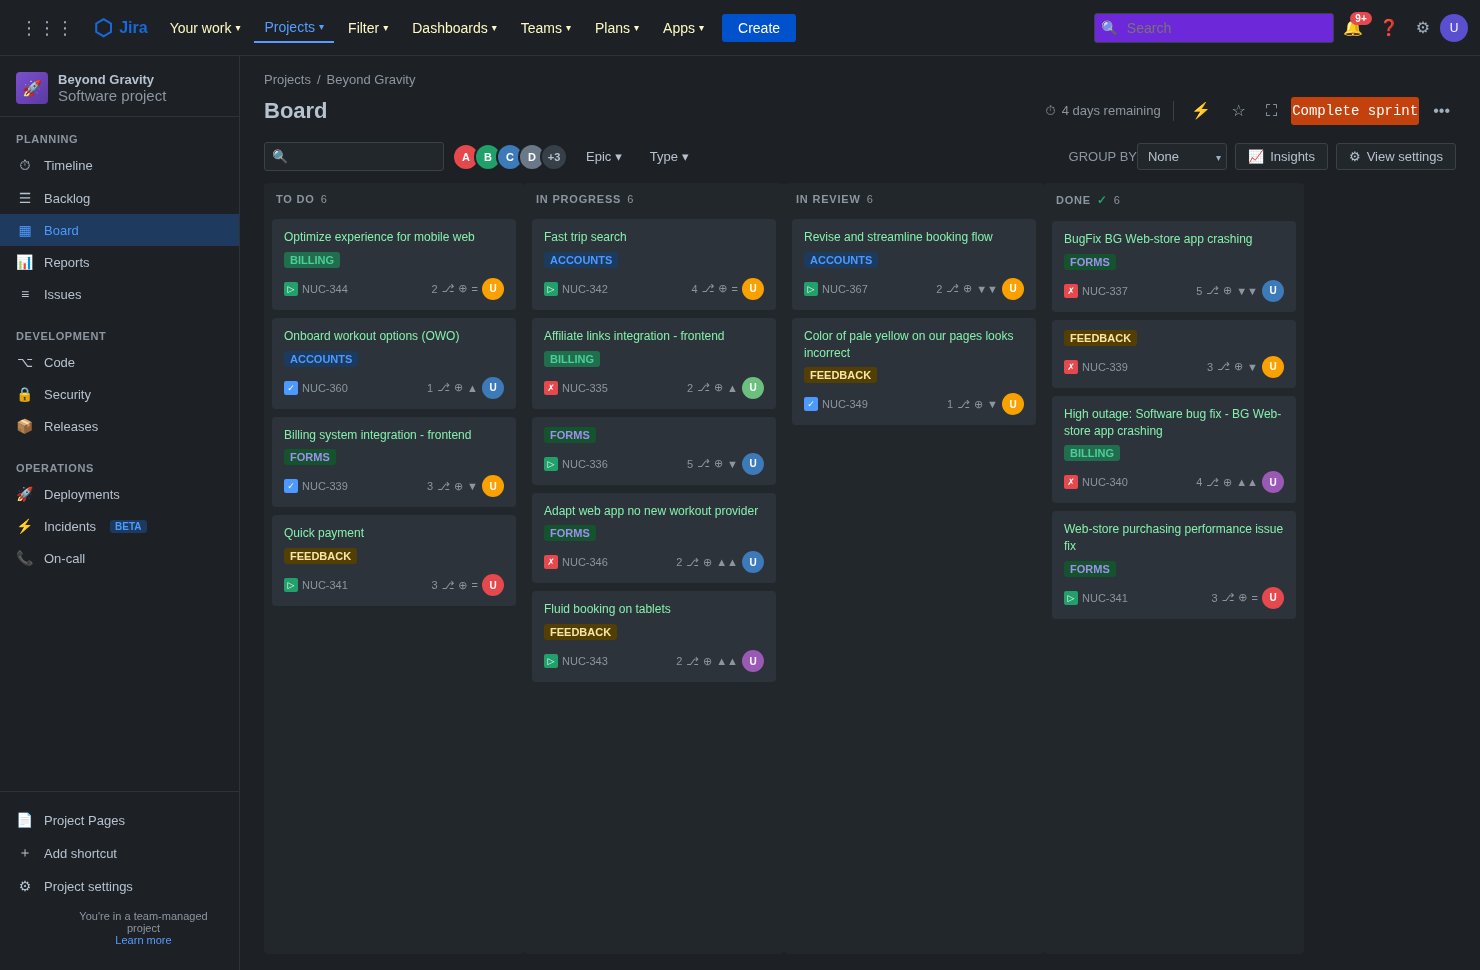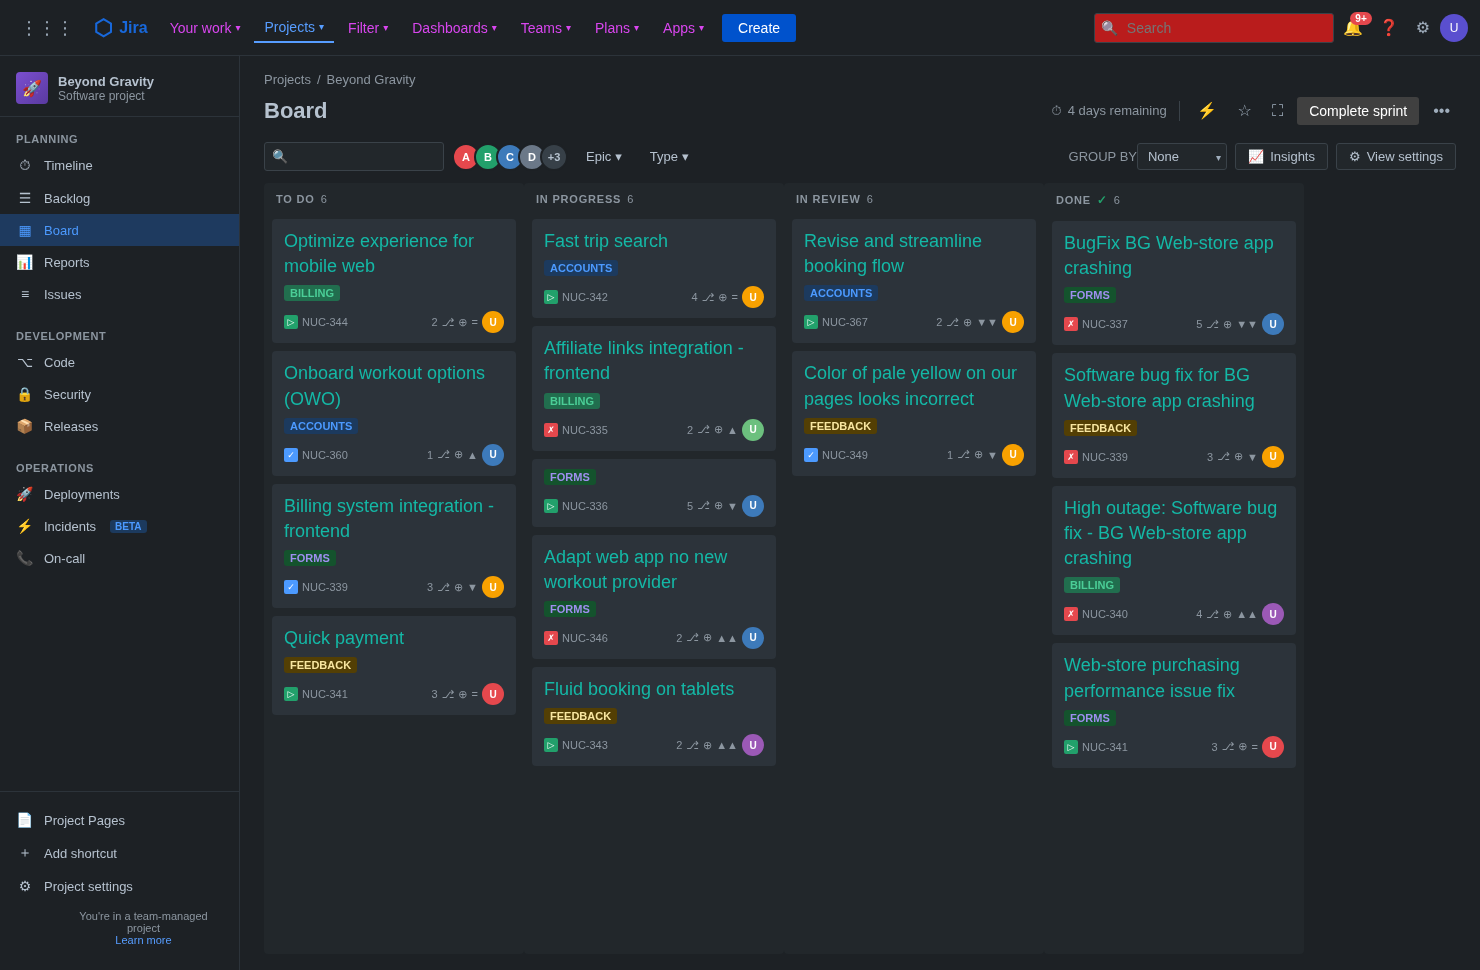--- a/index.html
+++ b/index.html
@@ -3,41 +3,41 @@
   <meta charset="utf-8">
   <style>
     * { box-sizing: border-box; margin: 0; padding: 0; }
     body { font-family: -apple-system, BlinkMacSystemFont, 'Segoe UI', sans-serif; background: #1d2125; color: #b6c2cf; font-size: 13px; display: flex; flex-direction: column; height: 970px; overflow: hidden; }
 
     
     .top-nav { background: #1d2125; border-bottom: 1px solid #2c333a; height: 56px; display: flex; align-items: center; padding: 0 12px; gap: 4px; flex-shrink: 0; z-index: 100; }
     .nav-apps-grid { color: #9fadbc; cursor: pointer; padding: 8px; font-size: 18px; display: flex; align-items: center; }
     .nav-logo { display: flex; align-items: center; gap: 6px; color: #1868db; font-weight: 700; font-size: 16px; padding: 0 8px; }
     .nav-logo-icon { font-size: 22px; }
-    .nav-item { color: #d946ef; padding: 6px 10px; border-radius: 3px; cursor: pointer; font-size: 14px; display: flex; align-items: center; gap: 4px; white-space: nowrap; }
+    .nav-item { color: #fef9c3; padding: 6px 10px; border-radius: 3px; cursor: pointer; font-size: 14px; display: flex; align-items: center; gap: 4px; white-space: nowrap; }
     .nav-item.active { color: #579dff; border-bottom: 2px solid #579dff; border-radius: 0; }
     .nav-chevron { font-size: 10px; }
     .nav-create { background: #0052cc; color: #fff; border: none; padding: 6px 16px; border-radius: 3px; cursor: pointer; font-size: 14px; font-weight: 500; margin-left: 4px; }
     .nav-spacer { flex: 1; }
     .nav-search-wrap { position: relative; display: flex; align-items: center; }
     .nav-search-icon { position: absolute; left: 8px; color: #9fadbc; font-size: 14px; }
-    .nav-search-input { background: #b91c1c; border: 1px solid #3a4249; border-radius: 3px; color: #b6c2cf; padding: 6px 12px 6px 32px; font-size: 14px; width: 240px; outline: none; }
+    .nav-search-input { background: #6d28d9; border: 1px solid #3a4249; border-radius: 3px; color: #b6c2cf; padding: 6px 12px 6px 32px; font-size: 14px; width: 240px; outline: none; }
     .nav-icon-btn { color: #9fadbc; padding: 6px; cursor: pointer; font-size: 16px; position: relative; display: flex; align-items: center; }
     .nav-badge { background: #e5484d; color: #fff; border-radius: 10px; font-size: 10px; padding: 1px 5px; position: absolute; top: 0; right: -2px; font-weight: 700; }
     .nav-avatar { width: 28px; height: 28px; border-radius: 50%; background: #5a4fcf; display: flex; align-items: center; justify-content: center; color: #fff; font-size: 12px; cursor: pointer; }
 
     
     .app-body { display: flex; flex: 1; overflow: hidden; }
 
     
     .sidebar { width: 240px; background: #1d2125; border-right: 1px solid #2c333a; display: flex; flex-direction: column; overflow-y: auto; flex-shrink: 0; padding-bottom: 16px; }
     .sidebar-project { display: flex; align-items: center; gap: 10px; padding: 16px 16px 12px; border-bottom: 1px solid #2c333a; }
     .sidebar-project-icon { width: 32px; height: 32px; border-radius: 4px; background: linear-gradient(135deg, #7b4fcf, #5a3aa0); display: flex; align-items: center; justify-content: center; font-size: 16px; flex-shrink: 0; }
     .sidebar-project-name { font-weight: 600; color: #b6c2cf; font-size: 13px; }
-    .sidebar-project-type { color: #8c96a0; font-size: 12px; }
+    .sidebar-project-type { color: #8c96a0; font-size: 15px; }
     .sidebar-section { padding: 12px 0 4px; }
     .sidebar-section-title { padding: 4px 16px; font-size: 11px; font-weight: 600; color: #8c96a0; text-transform: uppercase; letter-spacing: 0.6px; }
     .sidebar-item { display: flex; align-items: center; gap: 10px; padding: 8px 16px; cursor: pointer; color: #b6c2cf; border-radius: 0; }
     .sidebar-item.active { background: #1e3a5f; color: #4c9aff; }
     .sidebar-item-icon { width: 18px; display: flex; align-items: center; justify-content: center; font-size: 14px; flex-shrink: 0; }
     .sidebar-item-label { font-size: 13px; }
     .sidebar-beta { background: #1c3a5e; color: #4c9aff; border-radius: 3px; font-size: 10px; padding: 1px 5px; font-weight: 600; margin-left: 4px; }
     .sidebar-bottom { margin-top: auto; padding-top: 12px; border-top: 1px solid #2c333a; }
     .sidebar-footer { padding: 8px 16px; color: #8c96a0; font-size: 11px; text-align: center; margin-left: 48px; }
     .sidebar-footer a { color: #579dff; text-decoration: none; }
@@ -48,21 +48,21 @@
     
     .breadcrumb { padding: 16px 24px 4px; display: flex; align-items: center; gap: 6px; color: #8c96a0; font-size: 13px; }
     .breadcrumb a { color: #8c96a0; text-decoration: none; }
     .breadcrumb-sep { color: #8c96a0; }
 
     
     .board-header { padding: 4px 24px 12px; display: flex; align-items: center; justify-content: space-between; }
     .board-title { font-size: 22px; font-weight: 600; color: #b6c2cf; }
     .board-actions { display: flex; align-items: center; gap: 8px; }
     .sprint-info { display: flex; align-items: center; gap: 6px; color: #8c96a0; font-size: 13px; }
-    .complete-sprint-btn { background: #404040; color: #fff; border: none; padding: 6px 12px; border-radius: 3px; cursor: pointer; font-size: 14px; font-weight: 500; }
+    .complete-sprint-btn { background: #c2410c; color: #fff; border: none; padding: 6px 1px; border-radius: 3px; cursor: pointer; font-size: 14px; font-weight: 500; font-family: Liberation Mono, monospace; }
     .icon-btn { background: none; border: none; color: #9fadbc; cursor: pointer; padding: 6px; font-size: 16px; border-radius: 3px; }
     .divider-v { width: 1px; height: 20px; background: #3a4249; margin: 0 4px; }
 
     
     .board-toolbar { padding: 4px 24px 12px; display: flex; align-items: center; gap: 8px; }
     .toolbar-search { background: #22272b; border: 1px solid #3a4249; border-radius: 3px; padding: 6px 10px 6px 32px; color: #b6c2cf; font-size: 13px; width: 180px; outline: none; }
     .toolbar-search-wrap { position: relative; display: flex; align-items: center; }
     .toolbar-search-icon { position: absolute; left: 8px; color: #9fadbc; font-size: 13px; }
     .avatar-stack { display: flex; align-items: center; }
     .avatar-sm { width: 28px; height: 28px; border-radius: 50%; border: 2px solid #1d2125; margin-left: -6px; display: flex; align-items: center; justify-content: center; font-size: 11px; color: #fff; font-weight: 600; cursor: pointer; overflow: hidden; }
@@ -82,21 +82,21 @@
     .board-column { background: #22272b; border-radius: 4px; width: 260px; min-width: 260px; display: flex; flex-direction: column; overflow: hidden; }
     .column-header { padding: 10px 12px; font-size: 11px; font-weight: 700; text-transform: uppercase; letter-spacing: 0.8px; color: #8c96a0; display: flex; align-items: center; gap: 6px; flex-shrink: 0; }
     .column-header .col-count { color: #8c96a0; font-weight: 400; }
     .col-done-check { color: #22a06b; font-size: 12px; }
     .column-cards { flex: 1; overflow-y: auto; padding: 4px 8px 8px; display: flex; flex-direction: column; gap: 8px; }
     .column-cards::-webkit-scrollbar { width: 4px; }
     .column-cards::-webkit-scrollbar-thumb { background: #3a4249; border-radius: 2px; }
 
     
     .card { background: #2c333a; border-radius: 4px; padding: 10px 12px; cursor: pointer; }
-    .card-title { font-size: 18px; color: #14b8a6; margin-bottom: 6px; line-height: 1.4; }
+    .card-title { font-size: 12px; color: #86efac; margin-bottom: 6px; line-height: 1.4; }
     .card-tag { display: inline-block; border-radius: 3px; font-size: 11px; font-weight: 600; padding: 2px 6px; margin-bottom: 6px; }
     .tag-billing { background: #216e4e; color: #4bce97; }
     .tag-accounts { background: #1c3a5e; color: #4c9aff; }
     .tag-forms { background: #14532d; color: #9f8fef; }
     .tag-feedback { background: #533f04; color: #f8e6a0; }
     .card-footer { display: flex; align-items: center; gap: 4px; margin-top: 4px; }
     .card-id { font-size: 11px; color: #8c96a0; display: flex; align-items: center; gap: 4px; }
     .card-icon { width: 14px; height: 14px; border-radius: 2px; display: inline-flex; align-items: center; justify-content: center; font-size: 9px; flex-shrink: 0; }
     .card-icon-story { background: #22a06b; color: #fff; }
     .card-icon-bug { background: #e5484d; color: #fff; }
@@ -519,21 +519,20 @@
         <div class="card-meta">
           <span class="meta-num">5</span>
           <span class="meta-icon">⎇</span>
           <span class="meta-icon">⊕</span>
           <span class="meta-icon">▼▼</span>
           <div class="card-avatar" style="background:#3d7aba;">U</div>
         </div>
       </div>
     </div>
             <div class="card">
-      <div class="card-title">Software bug fix for BG Web-store app crashing</div>
       <span class="card-tag tag-feedback">FEEDBACK</span>
       <div class="card-footer">
         <span class="card-icon card-icon-bug">✗</span>
         <span class="card-id">NUC-339</span>
         <div class="card-meta">
           <span class="meta-num">3</span>
           <span class="meta-icon">⎇</span>
           <span class="meta-icon">⊕</span>
           <span class="meta-icon">▼</span>
           <div class="card-avatar" style="background:#f8a100;">U</div>

